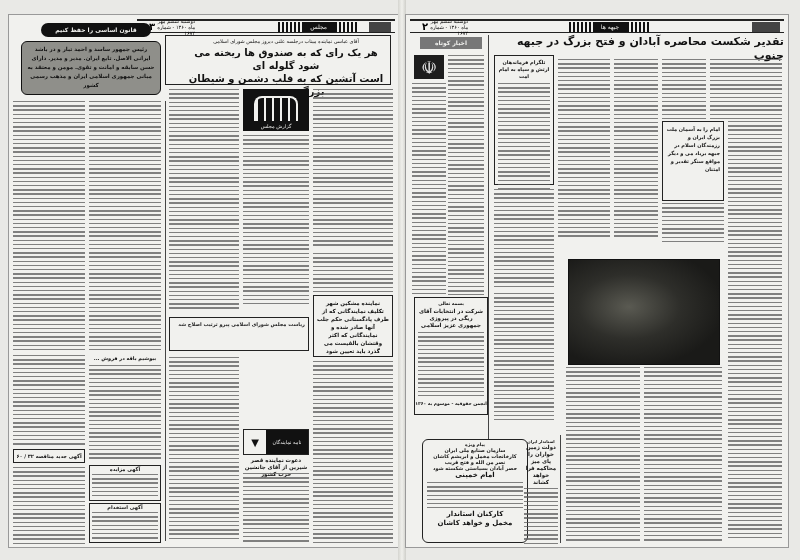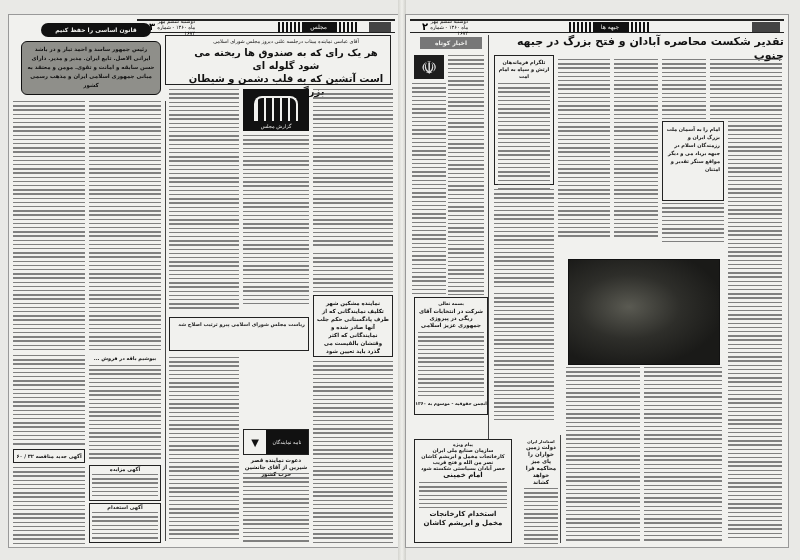--- a/index.html
+++ b/index.html
@@ -137,30 +137,30 @@
 
     <div class="box" style="top:282px;left:8px;width:74px;height:118px;">
       <div class="head" style="font-size:4.5px;margin-top:3px;">بسمه تعالی</div>
       <div class="head" style="font-size:5.5px;line-height:7px;margin:2px 3px;">شرکت در انتخابات آقای ریگی در پیروزی جمهوری عزیز اسلامی</div>
       <div class="text lines" style="height:66px;margin:3px;"></div>
       <div class="head" style="font-size:4.5px;">انجمن حقوقیه - موسوم به ۱۳۶۰</div>
     </div>
 
     <div class="col text lines" style="top:278px;left:88px;width:60px;height:130px;"></div>
 
-    <div class="box" style="top:424px;left:8px;width:98px;height:104px;">
+    <div class="box" style="top:424px;left:16px;width:106px;height:104px;border-radius:6px;">
       <div class="head" style="font-size:4.5px;margin-top:2px;">پیام ویژه</div>
       <div class="head" style="font-size:5px;line-height:6px;">سازمان صنایع ملی ایران</div>
       <div class="head" style="font-size:5px;line-height:6px;">کارخانجات مخمل و ابریشم کاشان</div>
       <div class="head" style="font-size:5px;line-height:6px;">نصر من الله و فتح قریب</div>
       <div class="head" style="font-size:5px;line-height:6px;">حصر آبادان بسیاستی شکسته شود</div>
       <div class="head" style="font-size:7px;line-height:9px;">امام خمینی</div>
       <div class="text lines" style="height:26px;margin:2px 4px;"></div>
-      <div class="head" style="font-size:7px;line-height:9px;">استخدام کارخانجات</div>
-      <div class="head" style="font-size:7px;line-height:9px;">مخمل و ابریشم کاشان</div>
+      <div class="head" style="font-size:7px;line-height:9px;">کارکنان استاندار</div>
+      <div class="head" style="font-size:7px;line-height:9px;">مخمل و خواهد کاشان</div>
     </div>
 
     <div class="col text" style="top:424px;left:118px;width:34px;">
       <div class="head" style="font-size:4px;">استاندار ایران</div>
       <div class="head" style="font-size:5.5px;line-height:7px;">دولت زمین خواران را پای میز محاکمه فرا خواهد کشاند</div>
       <div class="lines" style="height:60px;margin-top:2px;"></div>
     </div>
     <div class="rule-v" style="top:420px;left:154px;height:108px;"></div>
 
     <div class="col text lines" style="top:44px;left:152px;width:52px;height:180px;"></div>

